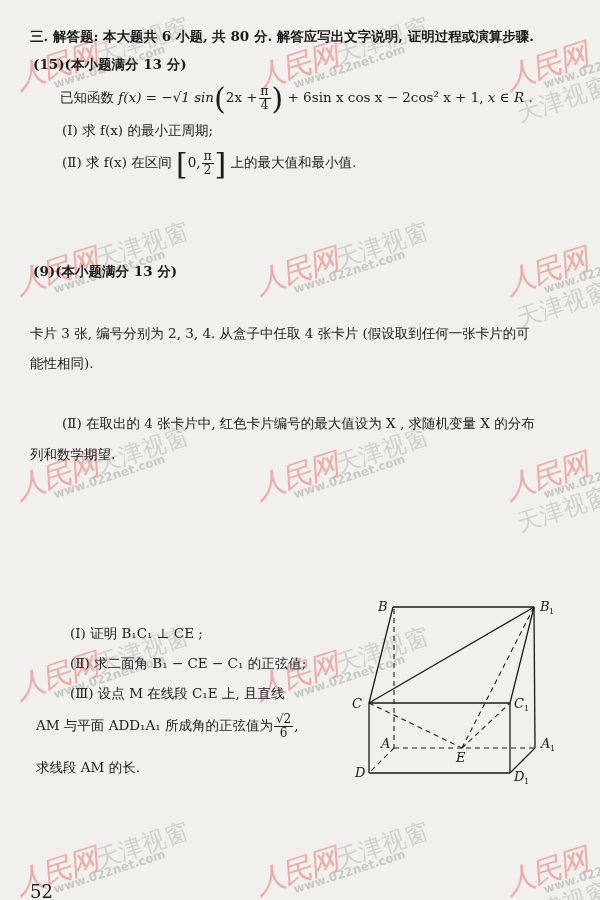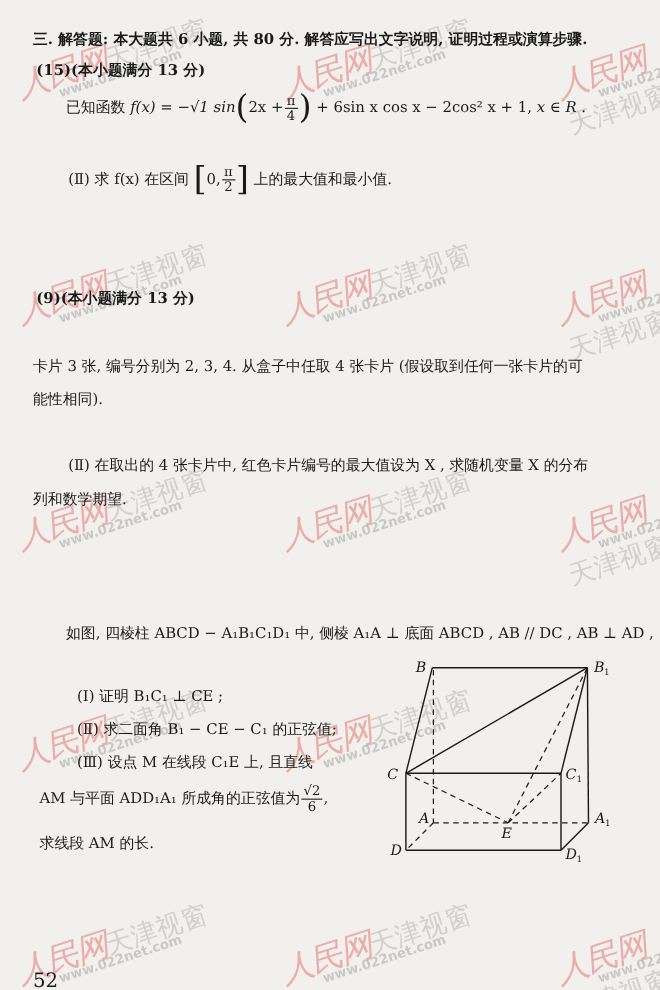--- a/index.html
+++ b/index.html
@@ -91,33 +91,33 @@
 
   <div class="line bold" style="left:30px;top:27px;">三. 解答题: 本大题共 6 小题, 共 80 分. 解答应写出文字说明, 证明过程或演算步骤.</div>
 
   <div class="line bold" style="left:33px;top:55px;">(15)(本小题满分 13 分)</div>
   <div class="line" style="left:60px;top:85px;">
     <span>已知函数</span>
     <span class="i">f(x) = −√1 sin</span><span class="big-paren">(</span><span>2x +</span><span class="frac"><span class="num">π</span><span class="den">4</span></span><span class="big-paren">)</span>
     <span>+ 6sin x cos x − 2cos² x + 1,</span>
     <span class="i">x ∈ R .</span>
   </div>
+  <div class="line" style="left:62px;top:121px;">(Ⅰ) 求 f(x) 的最小正周期;</div>
   <div class="line" style="left:62px;top:150px;">
     <span>(Ⅱ) 求 f(x) 在区间</span>
     <span class="big-bracket">[</span><span>0,</span><span class="frac"><span class="num">π</span><span class="den">2</span></span><span class="big-bracket">]</span>
     <span>上的最大值和最小值.</span>
   </div>
 
   <div class="line bold" style="left:33px;top:262px;">(9)(本小题满分 13 分)</div>
   <div class="line" style="left:30px;top:324px;">卡片 3 张, 编号分别为 2, 3, 4. 从盒子中任取 4 张卡片 (假设取到任何一张卡片的可</div>
   <div class="line" style="left:30px;top:354px;">能性相同).</div>
   <div class="line" style="left:62px;top:414px;text-align:center;">(Ⅱ) 在取出的 4 张卡片中, 红色卡片编号的最大值设为 X , 求随机变量 X 的分布</div>
   <div class="line" style="left:30px;top:445px;">列和数学期望.</div>
 
-  <div class="line" style="left:60px;top:567px;">如图, 四棱柱 ABCD − A₁B₁C₁D₁ 中, 侧棱 A₁A ⊥ 底面 ABCD , AB // DC , AB ⊥ AD ,</div>
   <div class="line" style="left:70px;top:624px;">(Ⅰ) 证明 B₁C₁ ⊥ CE ;</div>
   <div class="line" style="left:70px;top:654px;">(Ⅱ) 求二面角 B₁ − CE − C₁ 的正弦值;</div>
   <div class="line" style="left:70px;top:684px;">(Ⅲ) 设点 M 在线段 C₁E 上, 且直线</div>
   <div class="line" style="left:36px;top:713px;">
     <span>AM 与平面 ADD₁A₁ 所成角的正弦值为</span><span class="frac"><span class="num">√2</span><span class="den">6</span></span><span>,</span>
   </div>
   <div class="line" style="left:36px;top:758px;">求线段 AM 的长.</div>
 
   <svg class="fig" width="220" height="200" viewBox="350 590 220 200">
     <g stroke="#1a1a1a" stroke-width="1.3" fill="none">

